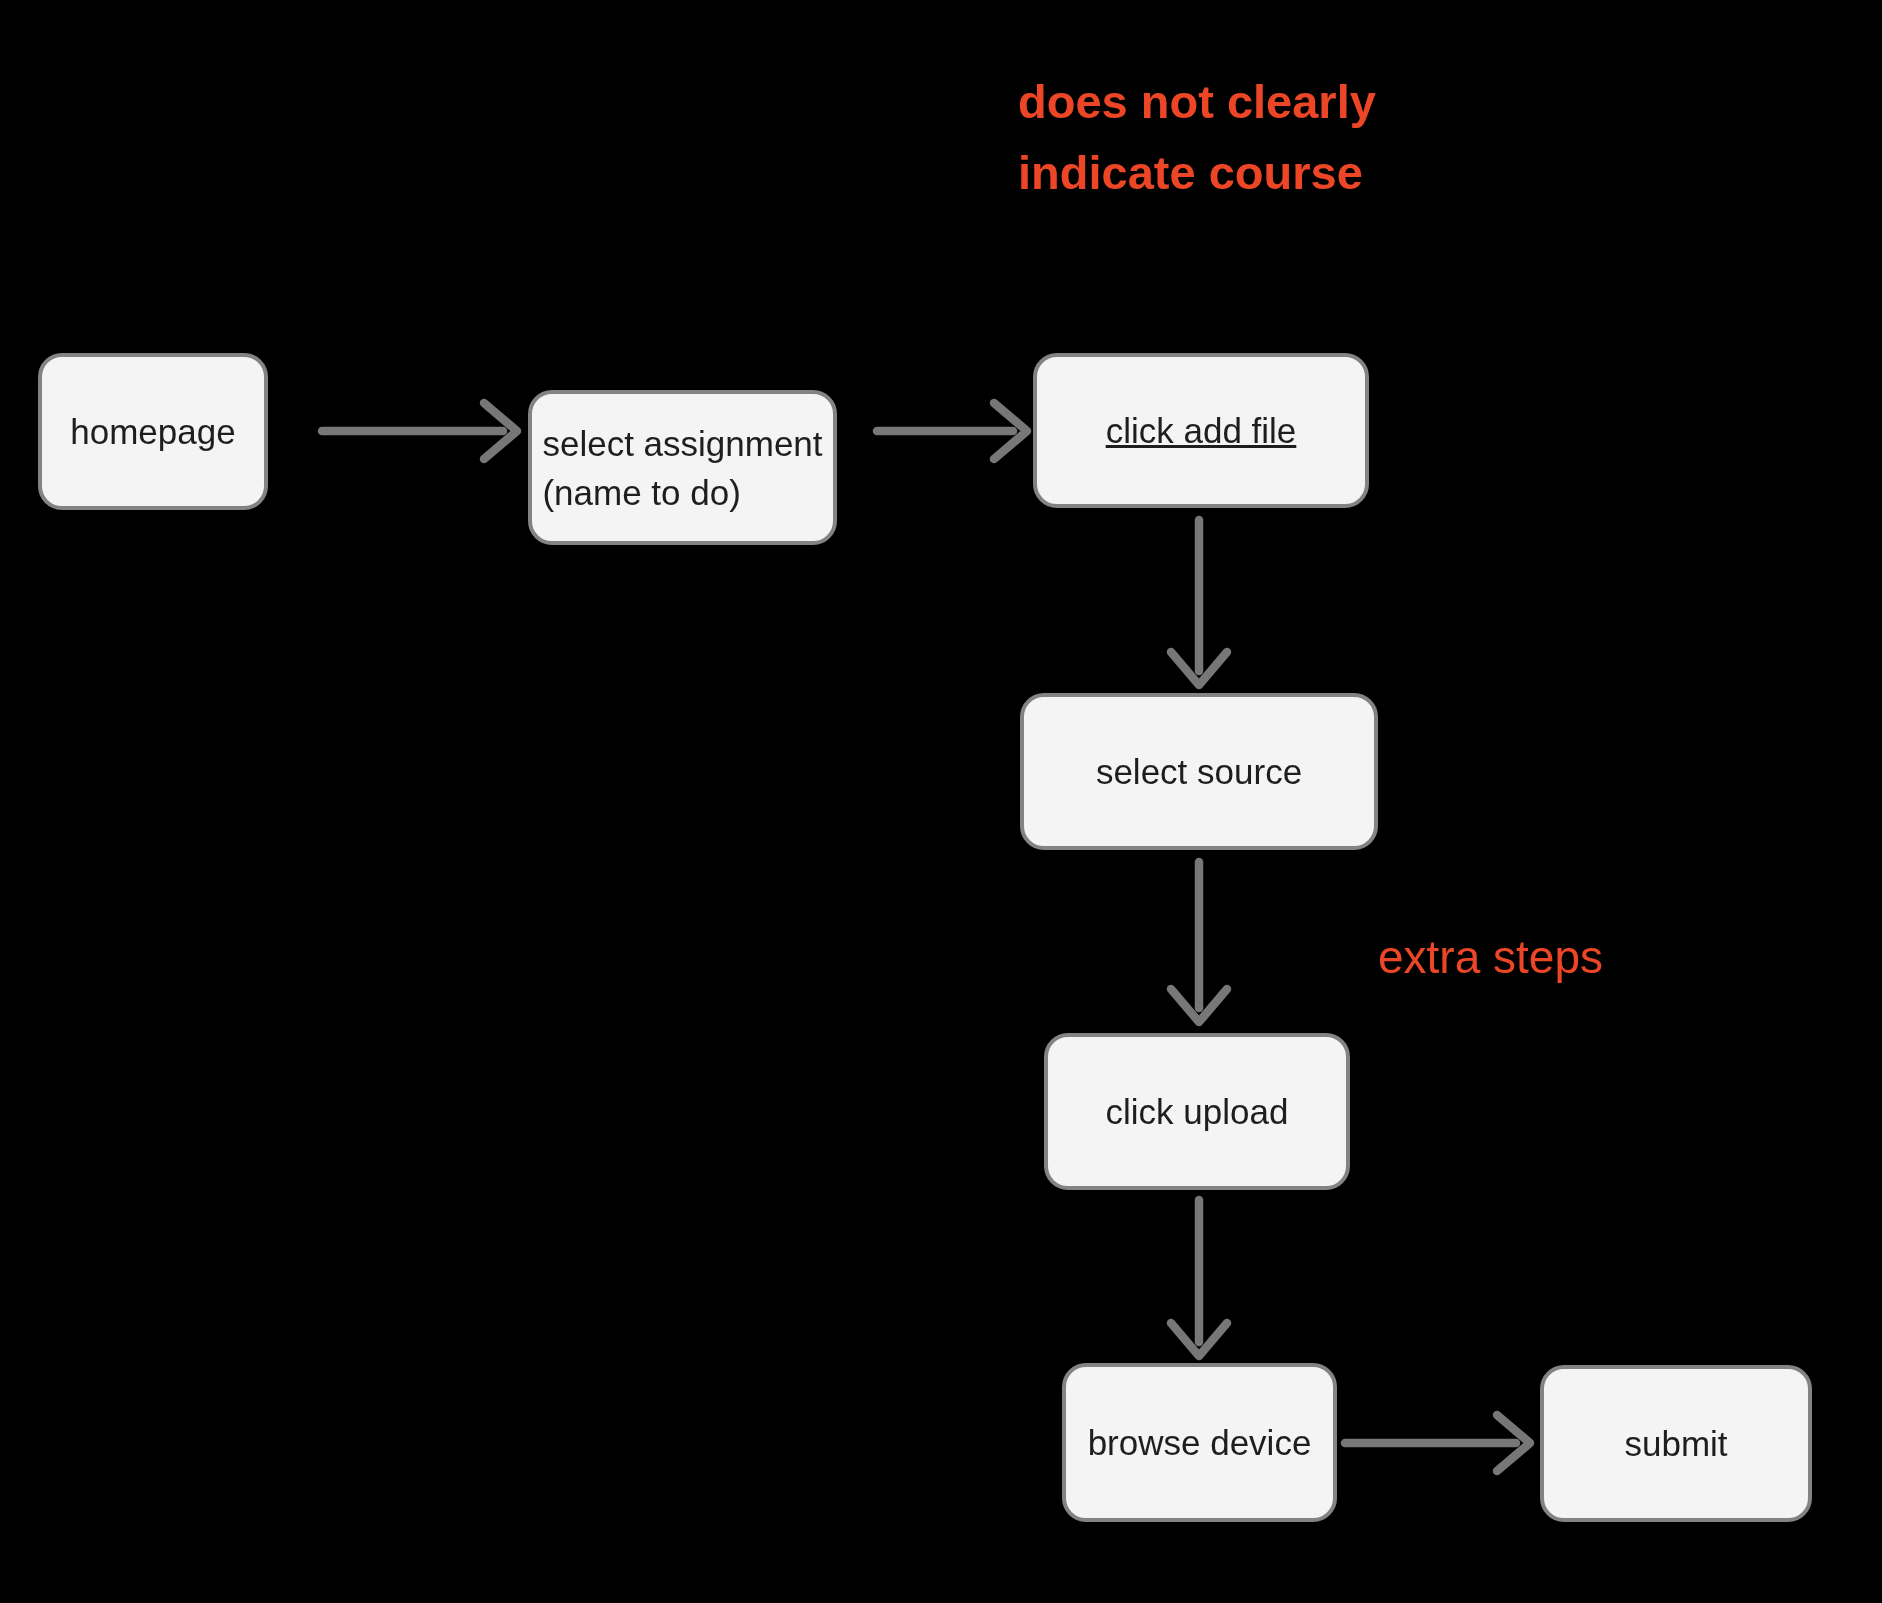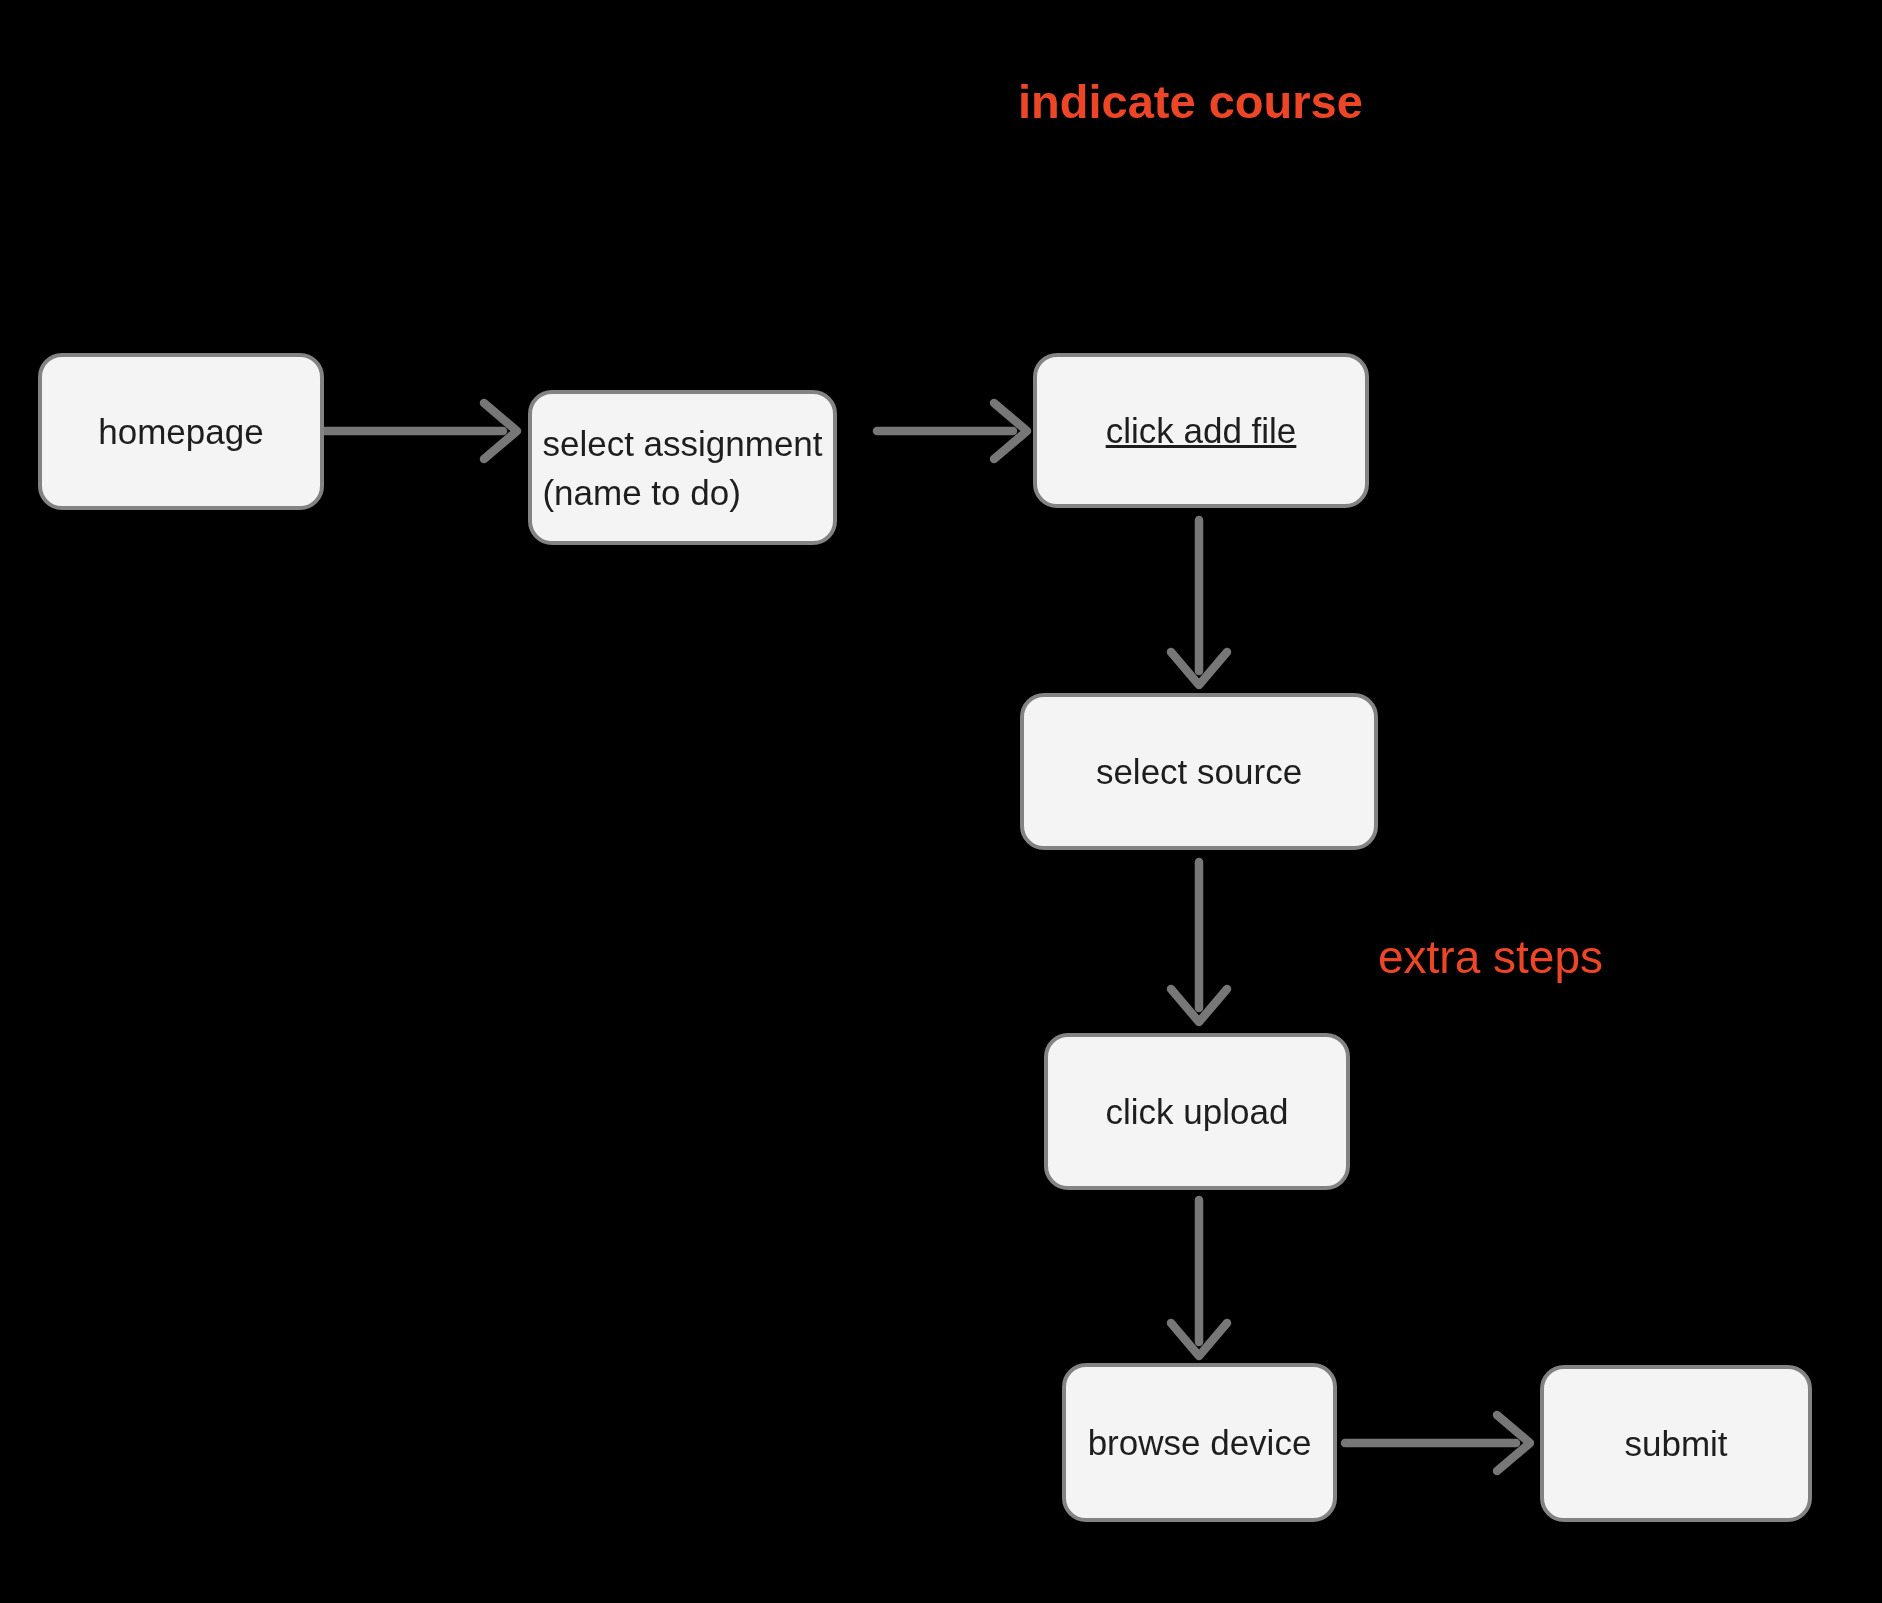--- a/index.html
+++ b/index.html
@@ -34,21 +34,21 @@
     border-radius:24px;
     display:flex;
     align-items:center;
     justify-content:center;
     color:var(--node_text);
     font-size:35px;
     line-height:1.4;
   }
   .node .label{text-align:center;}
   .node.two-line .label{text-align:left;}
-  #n-homepage{left:38px;top:353px;width:286px;height:157px;}
+  #n-homepage{left:38px;top:353px;width:230px;height:157px;}
   #n-select-assignment{left:528px;top:353px;width:309px;height:155px;margin-top:37px;}
   #n-click-add-file{left:1033px;top:353px;width:336px;height:155px;text-decoration:underline;}
   #n-select-source{left:1020px;top:693px;width:358px;height:157px;}
   #n-click-upload{left:1044px;top:1033px;width:306px;height:157px;}
   #n-browse-device{left:1062px;top:1363px;width:275px;height:159px;}
   #n-submit{left:1540px;top:1365px;width:272px;height:157px;}
   .note-top{
     position:absolute;
     left:1018px;top:66px;
     color:var(--annotation);
@@ -94,20 +94,21 @@
       <line x1="1199" y1="1200" x2="1199" y2="1342"></line>
       <polyline points="1171,1323 1199,1356 1227,1323"></polyline>
     </g>
     <g>
       <line x1="1345" y1="1443" x2="1516" y2="1443"></line>
       <polyline points="1497,1415 1530,1443 1497,1471"></polyline>
     </g>
   </svg>
 
   <div class="note-top">
+    <div>does not clearly</div>
     <div>indicate course</div>
   </div>
 
   <div class="node" id="n-homepage">
     <div class="label">homepage</div>
   </div>
 
   <div class="node two-line" id="n-select-assignment">
     <div class="label">
       <div>select assignment</div>

